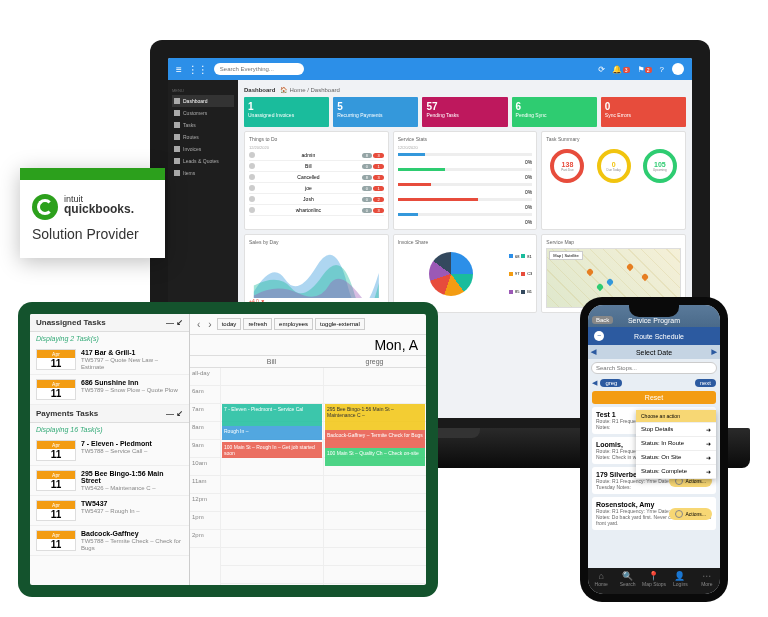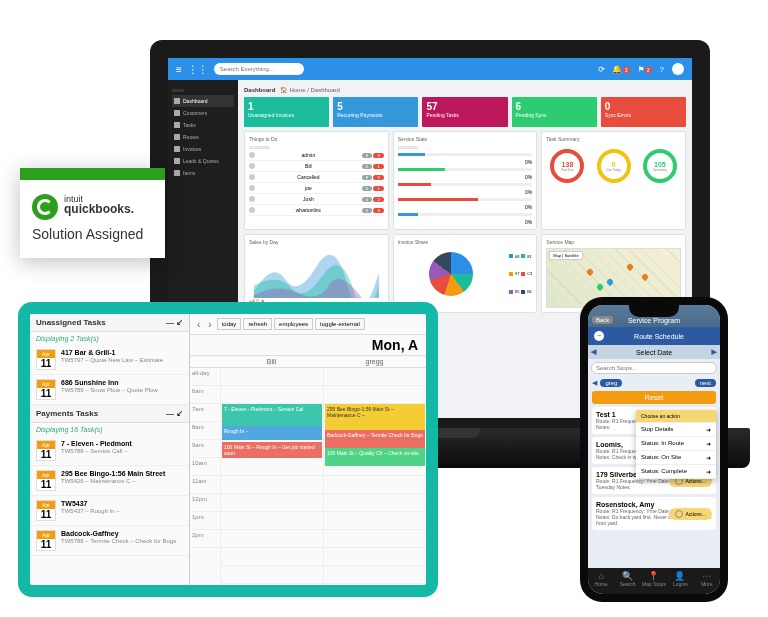--- a/index.html
+++ b/index.html
@@ -69,38 +69,38 @@
 .qb-bar{height:12px;background:#2ca01c}
 .qb-body{padding:14px 12px 16px}
 .qb-logo{display:flex;align-items:flex-start;gap:6px;margin-bottom:4px}
 .qb-circle{width:26px;height:26px;background:#2ca01c;border-radius:50%;position:relative}
 .qb-circle::before{content:"";position:absolute;inset:5px;border:3px solid #fff;border-radius:50%;border-right-color:transparent}
 .qb-text{font-size:9px;color:#333}
 .qb-text b{font-size:12px;display:block;margin-top:-2px}
 .qb-sub{font-size:14px;color:#333;margin-top:6px}
 
 
-.tablet{position:absolute;bottom:20px;left:18px;width:420px;height:295px;background:#14b8a6;border-radius:14px;padding:12px;z-index:4}
+.tablet{position:absolute;bottom:20px;left:18px;width:420px;height:295px;background:#14532d;border-radius:14px;padding:12px;z-index:4}
 .tablet-screen{background:#fafafa;width:100%;height:100%;border-radius:2px;display:flex;font-size:8px;overflow:hidden}
 .t-left{width:160px;border-right:1px solid #ccc;overflow:hidden}
 .t-section h5{background:#f5f5f5;padding:4px 6px;font-size:8px;color:#333;border-bottom:1px solid #ddd;display:flex;justify-content:space-between}
 .t-disp{font-style:italic;color:#3a7;padding:3px 6px;font-size:7px}
 .t-task{display:flex;gap:5px;padding:4px 6px;border-bottom:1px solid #eee}
-.t-date{width:20px;text-align:center;font-size:6px;background:#fff;border:1px solid #ddd}
+.t-date{width:40px;text-align:center;font-size:6px;background:#fff;border:1px solid #ddd}
 .t-date .m{background:#f39c12;color:#fff;font-size:5px;padding:1px}
 .t-date .d{font-size:10px;font-weight:bold}
 .t-task-body{flex:1;font-size:7px}
 .t-task-body b{display:block}
 .t-task-body span{color:#888;font-size:6px}
 
 .t-right{flex:1;display:flex;flex-direction:column}
 .t-toolbar{padding:4px;display:flex;gap:2px;border-bottom:1px solid #ddd;font-size:7px;align-items:center}
 .t-toolbar button{font-size:6px;padding:2px 4px;border:1px solid #ccc;background:#f8f8f8}
 .t-toolbar .nav{font-size:10px;color:#666;padding:0 3px}
-.t-date-big{text-align:right;padding:2px 8px;font-size:14px;font-weight:700}
+.t-date-big{text-align:right;padding:2px 8px;font-size:14px;font-weight:400}
 .t-cal{flex:1;position:relative;border-top:1px solid #ddd}
 .t-cal-head{display:flex;font-size:7px;color:#666;text-align:center;border-bottom:1px solid #ddd}
 .t-cal-head div{flex:1;padding:2px}
 .t-cal-head .time{width:30px;flex:none}
 .t-cal-body{display:flex;height:100%}
 .t-hours{width:30px;font-size:6px;color:#888}
 .t-hours div{height:18px;padding:2px;border-bottom:1px solid #eee}
 .t-cols{flex:1;display:flex;position:relative}
 .t-col{flex:1;border-left:1px solid #eee;position:relative}
 .t-col::before{content:"";position:absolute;inset:0;background:repeating-linear-gradient(to bottom,transparent 0 17px,#eee 17px 18px)}
@@ -346,21 +346,21 @@
   <div class="laptop-base"></div>
 </div>
 
 <div class="qb-card">
   <div class="qb-bar"></div>
   <div class="qb-body">
     <div class="qb-logo">
       <div class="qb-circle"></div>
       <div class="qb-text"><span>intuit</span><b>quickbooks.</b></div>
     </div>
-    <div class="qb-sub">Solution Assigned</div>
+    <div class="qb-sub">Solution Provider</div>
   </div>
 </div>
 
 <div class="tablet">
   <div class="tablet-screen">
     <div class="t-left">
       <div class="t-section">
         <h5>
             <span>Unassigned Tasks</span>
             <span>— ↙</span>

